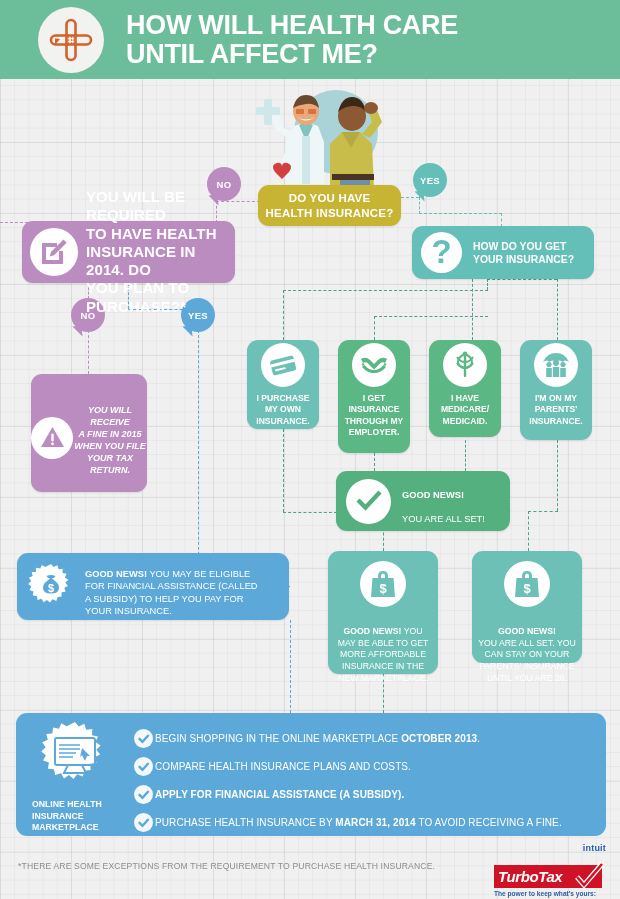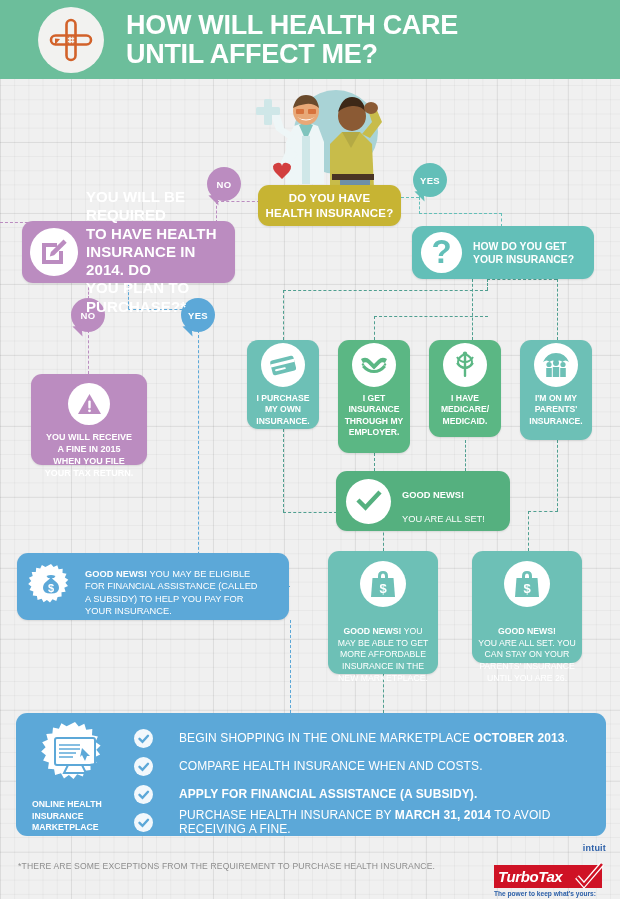--- a/index.html
+++ b/index.html
@@ -78,25 +78,26 @@
   
   #q-howget {
     left: 412px; top: 226px; width: 182px; height: 53px;
     background: #63bfb8;
     display: flex; align-items: center; padding-left: 9px;
   }
   #q-howget .node-text { font-size: 10.4px; margin-left: 11px; line-height: 1.25; }
 
   
   #b-fine {
-    left: 31px; top: 374px; width: 116px; height: 91px;
+    left: 31px; top: 374px; width: 116px; height: 118px;
     background: #bb8cc0;
-    display: flex; flex-direction: column; align-items: center;
+    display: flex; align-items: center;
     padding-top: 9px;
     text-align: center;
+    font-style: italic;
   }
   #b-fine .node-text { font-size: 9px; margin-top: 7px; line-height: 1.32; }
 
   
   .opt {
     position: absolute; width: 72px; border-radius: 11px;
     display: flex; flex-direction: column; align-items: center;
     padding-top: 3px; text-align: center; color: #fff;
     box-shadow: 0 1px 2px rgba(0,0,0,0.10);
   }
@@ -179,21 +180,21 @@
     white-space: pre-line;
   }
   #mp-list { flex: 1; padding-top: 11px; }
   .mp-item { display: flex; align-items: center; height: 28px; }
   .mp-check {
     width: 19px; height: 19px; border-radius: 50%;
     background: rgba(255,255,255,0.92);
     display: flex; align-items: center; justify-content: center;
     flex: 0 0 auto;
   }
-  .mp-text { font-size: 12px; margin-left: 26px; letter-spacing: 0.1px; }
+  .mp-text { font-size: 10px; margin-left: 2px; letter-spacing: 0.1px; }
 
   
   #footnote {
     position: absolute; left: 18px; top: 861px;
     font-size: 8.6px; color: #8e8e8e; letter-spacing: 0.15px;
   }
   #tt-logo { position: absolute; left: 494px; top: 843px; width: 112px; }
   #tt-intuit { font-size: 9px; color: #2b5fa8; font-weight: bold; letter-spacing: 0.2px; text-align: right; }
   #tt-bar {
     position: relative; background: #cf1225; height: 23px; width: 108px;
@@ -521,21 +522,21 @@
             </svg>
         </div>
         <div class="mp-text"><span>BEGIN SHOPPING IN THE ONLINE MARKETPLACE </span><b>OCTOBER 2013</b><span>.</span></div>
       </div>
       <div class="mp-item">
         <div class="mp-check">
           <svg width="13" height="13" viewBox="0 0 13 13">
               <path d="M2.5 6.8 l3 3 l5.5 -6" fill="none" stroke="#5ca8d8" stroke-width="2.4" stroke-linecap="round"></path>
             </svg>
         </div>
-        <div class="mp-text"><span>COMPARE HEALTH INSURANCE WHEN AND COSTS.</span><b></b><span></span></div>
+        <div class="mp-text"><span>COMPARE HEALTH INSURANCE PLANS AND COSTS.</span><b></b><span></span></div>
       </div>
       <div class="mp-item">
         <div class="mp-check">
           <svg width="13" height="13" viewBox="0 0 13 13">
               <path d="M2.5 6.8 l3 3 l5.5 -6" fill="none" stroke="#5ca8d8" stroke-width="2.4" stroke-linecap="round"></path>
             </svg>
         </div>
         <div class="mp-text" style="font-weight:bold;"><span>APPLY FOR FINANCIAL ASSISTANCE (A SUBSIDY).</span><b></b><span></span></div>
       </div>
       <div class="mp-item">

